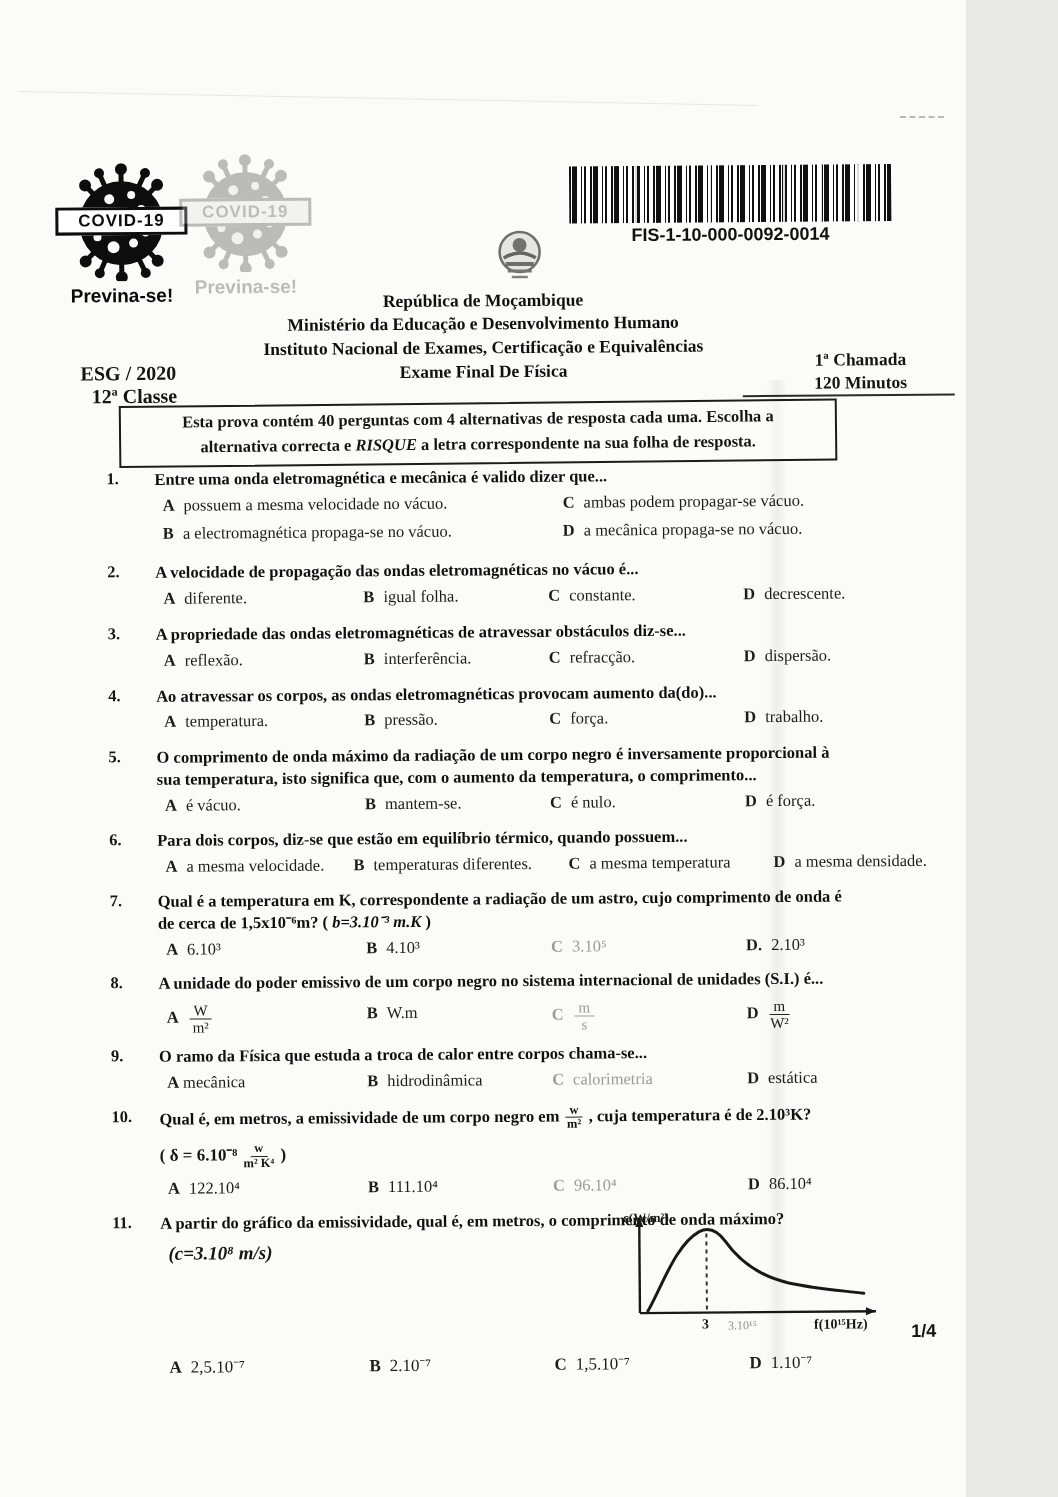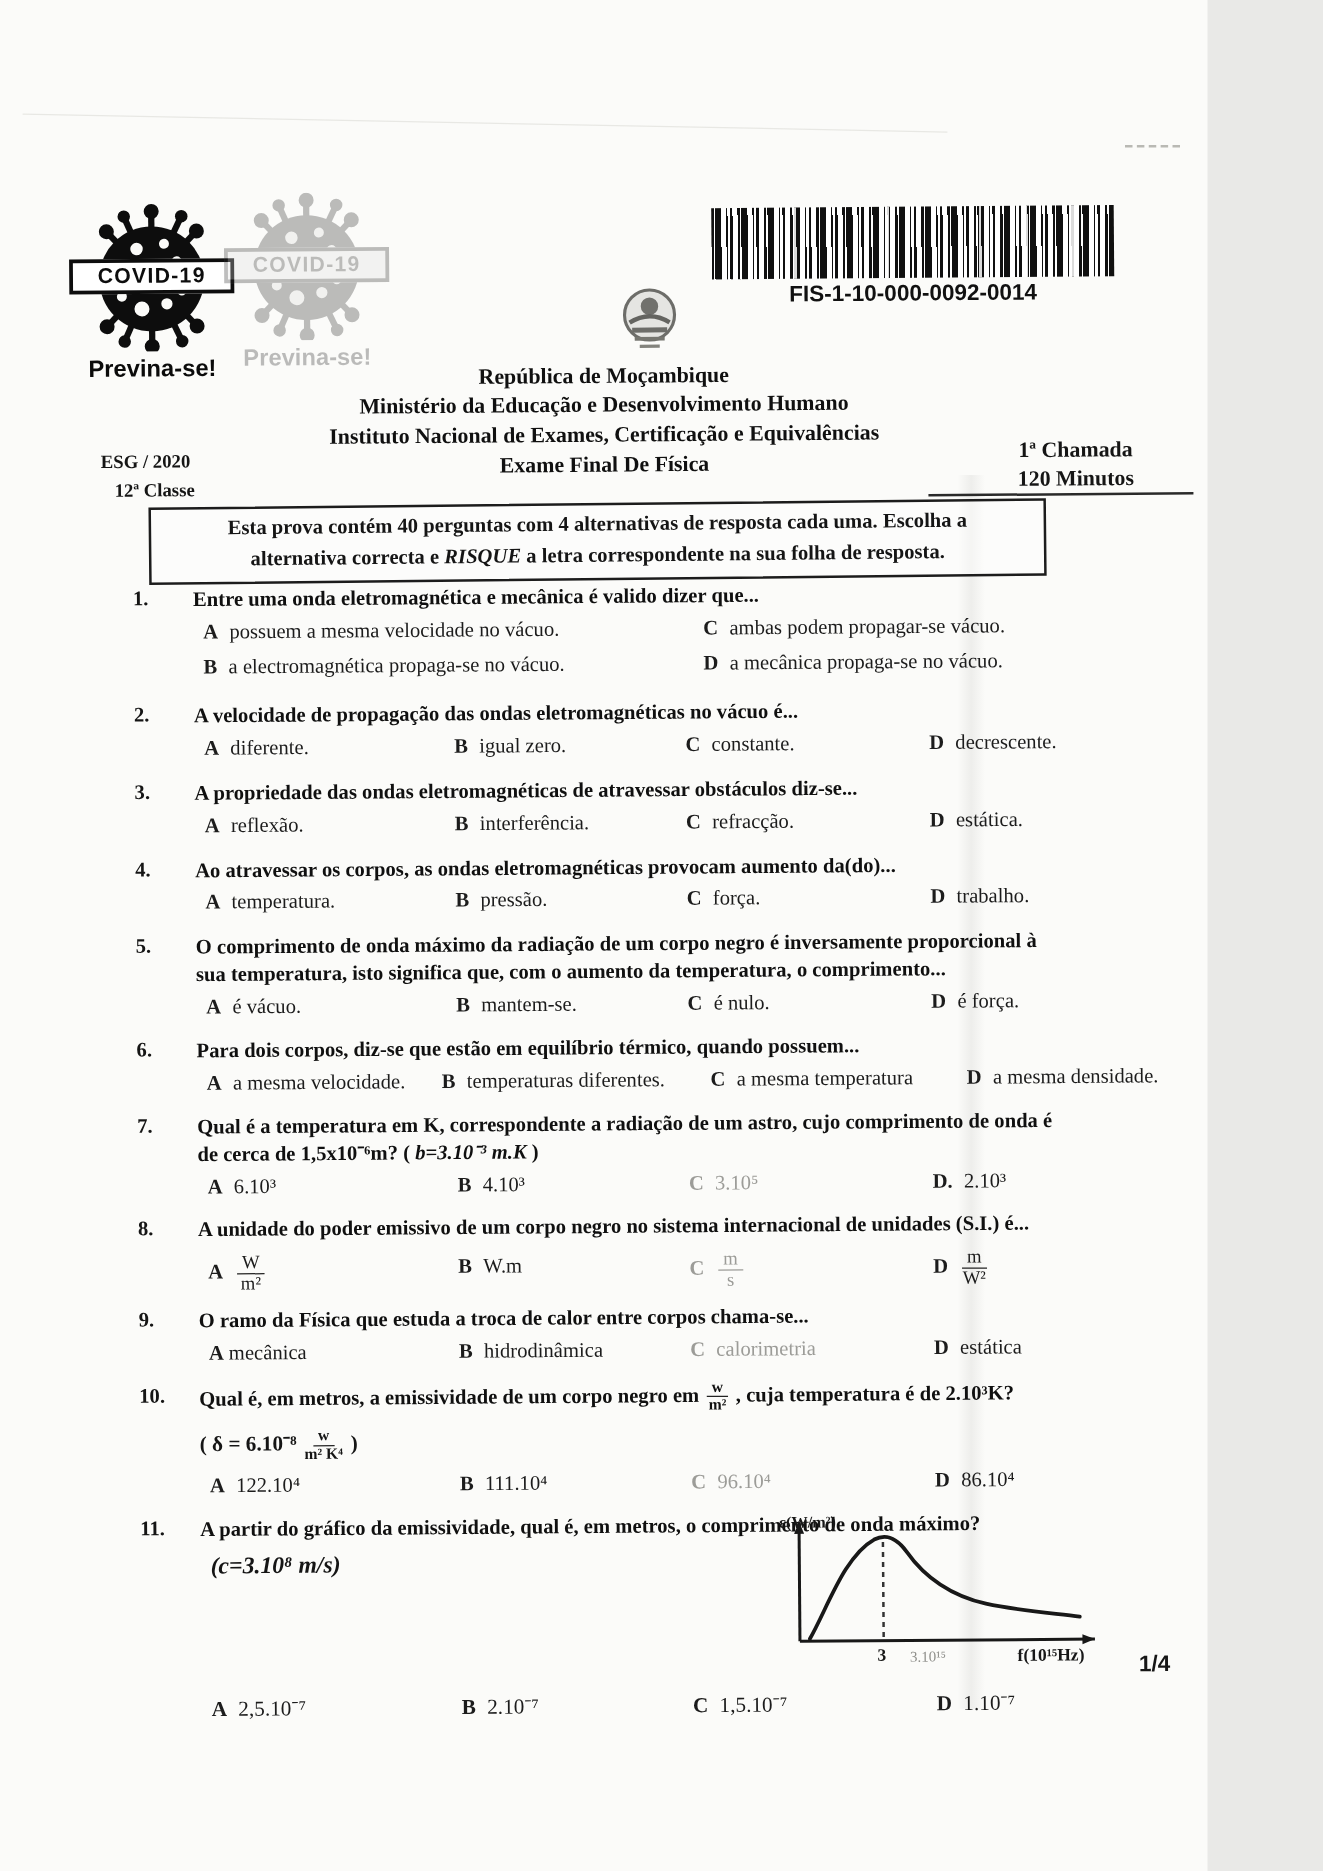--- a/index.html
+++ b/index.html
@@ -34,21 +34,21 @@
       repeating-linear-gradient(90deg,#101010 0 2px,#fff 2px 3px,#101010 3px 8px,#fff 8px 12px,#101010 12px 13px,#fff 13px 15px,#101010 15px 17px,#fff 17px 21px);}
   .barcode-num{margin-top:2px;font-family:"Liberation Sans",sans-serif;font-weight:bold;font-size:18px;color:#111;}
 
   
   .emblem{position:absolute;left:494px;top:228px;opacity:.8;}
   .hdr{position:absolute;left:110px;right:110px;text-align:center;font-weight:bold;font-size:17.5px;color:#101010;}
   .hdr-country{top:290px;}
   .hdr-ministry{top:313px;}
   .hdr-institute{top:337px;}
   .hdr-exam{top:361px;}
-  .hdr-left{position:absolute;left:80px;font-weight:bold;font-size:15px;}
+  .hdr-left{position:absolute;left:80px;font-weight:bold;font-size:20px;}
   .hdr-program{top:359px;}
   .hdr-grade{top:382px;margin-left:11px;}
   .hdr-right{position:absolute;left:770px;width:180px;text-align:center;font-weight:bold;font-size:17.5px;}
   .hdr-call{top:352px;}
   .hdr-duration{top:375px;}
   .rule-right{position:absolute;left:742px;top:397px;width:212px;height:2px;background:#2a2a2a;}
 
   
   .instr{position:absolute;left:118px;right:130px;top:402px;border:2px solid #1c1c1c;
          text-align:center;font-weight:bold;font-size:16.5px;line-height:1.5;padding:3px 8px 5px;
@@ -237,34 +237,34 @@
           <div class="opt"><span class="l">B</span><span>a electromagnética propaga-se no vácuo.</span></div>
           <div class="opt"><span class="l">D</span><span>a mecânica propaga-se no vácuo.</span></div>
         </div>
       </div>
 
       <div class="q" style="margin-bottom:13px">
         <span class="q-num">2.</span>
         <div class="stem">A velocidade de propagação das ondas eletromagnéticas no vácuo é...</div>
         <div class="opt-row opts-pad">
           <div class="opt"><span class="l">A</span><span>diferente.</span></div>
-          <div class="opt"><span class="l">B</span><span>igual zero.</span></div>
+          <div class="opt"><span class="l">B</span><span>igual folha.</span></div>
           <div class="opt"><span class="l">C</span><span>constante.</span></div>
           <div class="opt"><span class="l">D</span><span>decrescente.</span></div>
         </div>
       </div>
 
       <div class="q" style="margin-bottom:13px">
         <span class="q-num">3.</span>
         <div class="stem">A propriedade das ondas eletromagnéticas de atravessar obstáculos diz-se...</div>
         <div class="opt-row opts-pad">
           <div class="opt"><span class="l">A</span><span>reflexão.</span></div>
           <div class="opt"><span class="l">B</span><span>interferência.</span></div>
           <div class="opt"><span class="l">C</span><span>refracção.</span></div>
-          <div class="opt"><span class="l">D</span><span>estática.</span></div>
+          <div class="opt"><span class="l">D</span><span>dispersão.</span></div>
         </div>
       </div>
 
       <div class="q" style="margin-bottom:13px">
         <span class="q-num">4.</span>
         <div class="stem">Ao atravessar os corpos, as ondas eletromagnéticas provocam aumento da(do)...</div>
         <div class="opt-row opts-pad">
           <div class="opt"><span class="l">A</span><span>temperatura.</span></div>
           <div class="opt"><span class="l">B</span><span>pressão.</span></div>
           <div class="opt"><span class="l">C</span><span>força.</span></div>

